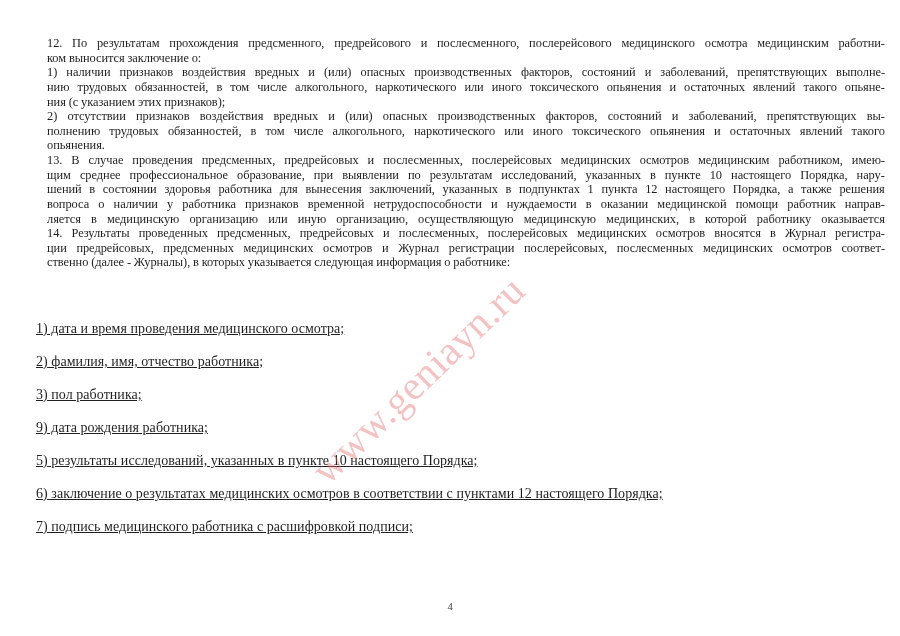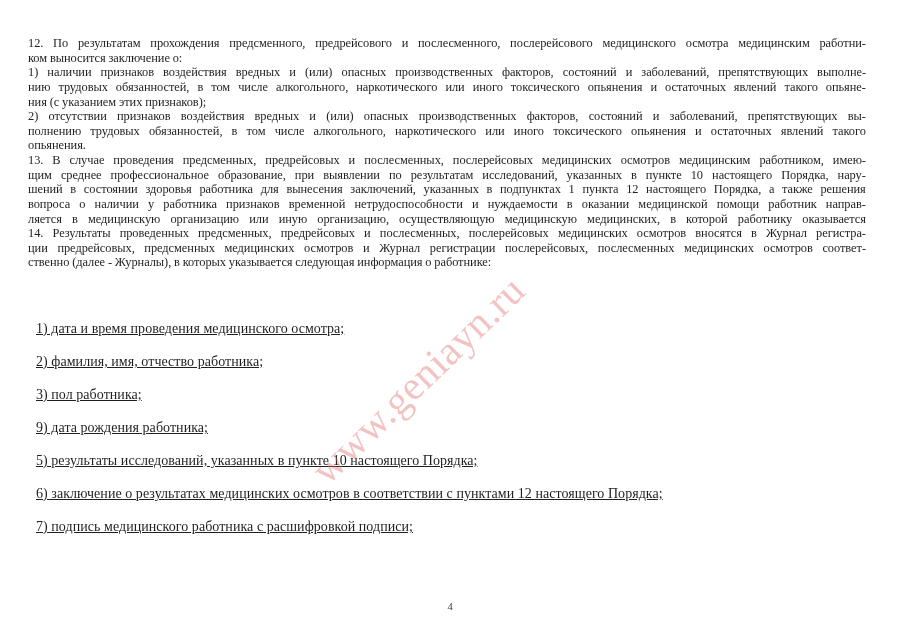--- a/index.html
+++ b/index.html
@@ -48,21 +48,21 @@
     letter-spacing: 0.5px;
     font-weight: 400;
     color: rgba(226, 113, 113, 0.42);
     white-space: nowrap;
     user-select: none;
   }
 
   
   .body-block {
     position: absolute;
-    left: 28px;
+    left: 47px;
     top: 36px;
     width: 838px;
     z-index: 2;
   }
 
   .para {
     margin: 0;
     font-size: 12.4px;
     line-height: 14.62px;
     text-align: justify;

